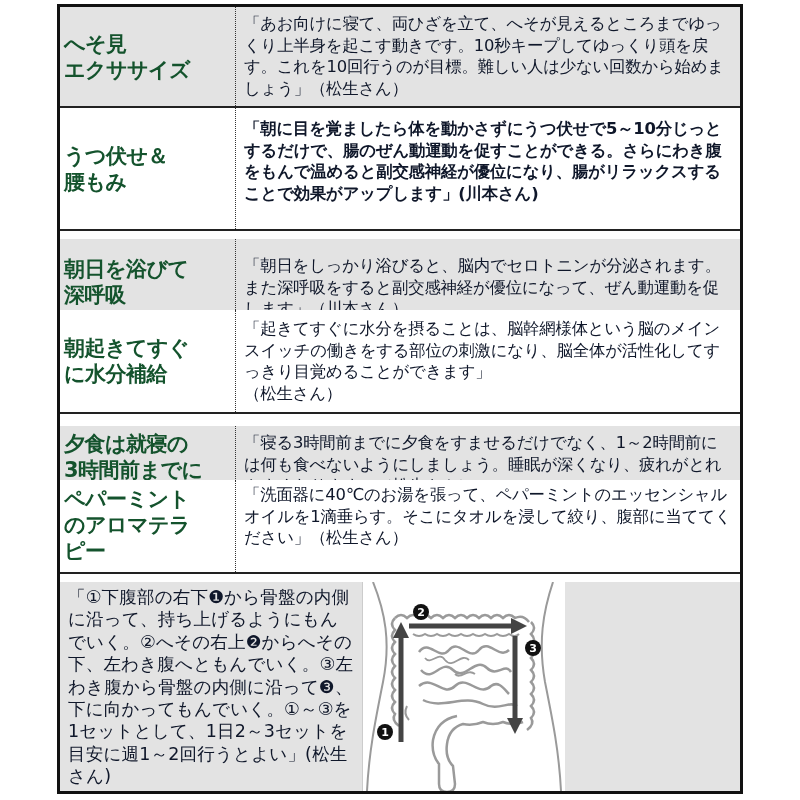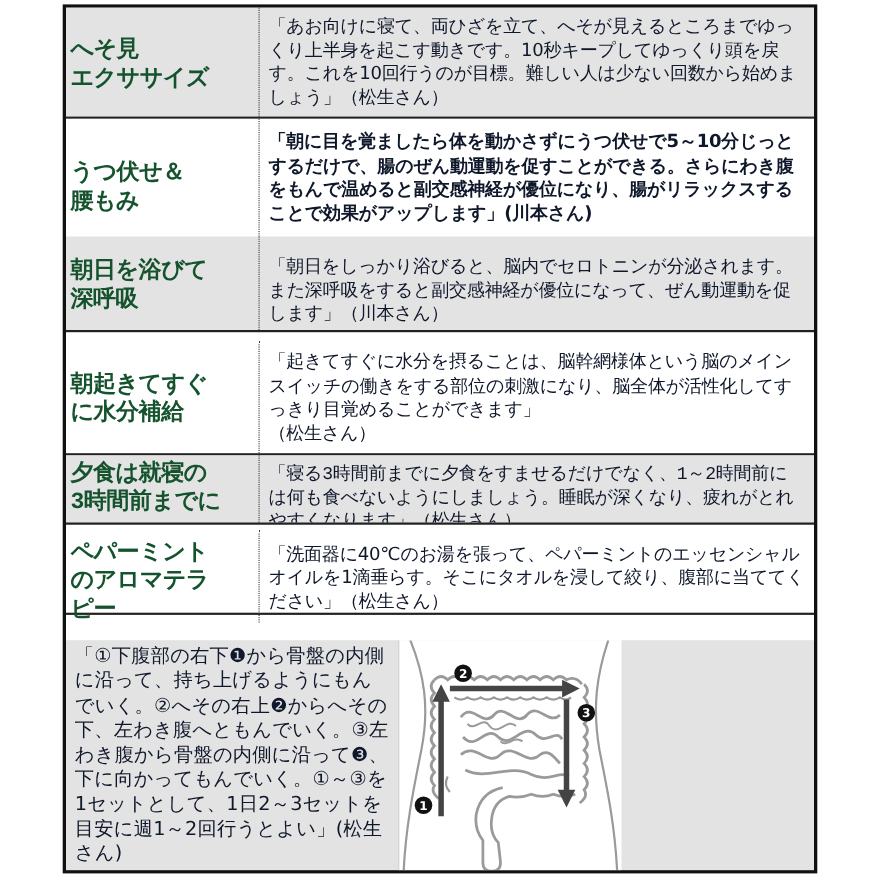--- a/index.html
+++ b/index.html
@@ -92,40 +92,40 @@
 エクササイズ</div>
     <div class="body" style="padding-top:6px;">「あお向けに寝て、両ひざを立て、へそが見えるところまでゆっくり上半身を起こす動きです。10秒キープしてゆっくり頭を戻す。これを10回行うのが目標。難しい人は少ない回数から始めましょう」（松生さん）</div>
   </div>
 
   <div class="row white" style="top:101px;height:123px;">
     <div class="label">うつ伏せ＆
 腰もみ</div>
     <div class="body" style="padding-top:10px;font-weight:bold;">「朝に目を覚ましたら体を動かさずにうつ伏せで5～10分じっとするだけで、腸のぜん動運動を促すことができる。さらにわき腹をもんで温めると副交感神経が優位になり、腸がリラックスすることで効果がアップします」(川本さん)</div>
   </div>
 
-  <div class="row gray" style="top:208px;height:87px;">
+  <div class="row gray" style="top:232px;height:87px;">
     <div class="label">朝日を浴びて
 深呼吸</div>
     <div class="body" style="padding-top:16px;">「朝日をしっかり浴びると、脳内でセロトニンが分泌されます。また深呼吸をすると副交感神経が優位になって、ぜん動運動を促します」（川本さん）</div>
   </div>
 
   <div class="row white" style="top:303px;height:104px;">
     <div class="label">朝起きてすぐ
 に水分補給</div>
     <div class="body" style="padding-top:8px;">「起きてすぐに水分を摂ることは、脳幹網様体という脳のメインスイッチの働きをする部位の刺激になり、脳全体が活性化してすっきり目覚めることができます」
 （松生さん）</div>
   </div>
 
-  <div class="row gray" style="top:407px;height:63px;font-family:Liberation Mono, monospace;">
+  <div class="row gray" style="top:419px;height:63px;">
     <div class="label">夕食は就寝の
 3時間前までに</div>
     <div class="body" style="padding-top:6px;">「寝る3時間前までに夕食をすませるだけでなく、1～2時間前には何も食べないようにしましょう。睡眠が深くなり、疲れがとれやすくなります」（松生さん）</div>
   </div>
 
-  <div class="row white" style="top:484px;height:68px;align-items:center;">
+  <div class="row white" style="top:473px;height:94px;">
     <div class="label" style="align-items:flex-start;padding-top:6px;">ペパーミント
 のアロマテラ
 ピー</div>
     <div class="body" style="padding-top:4px;">「洗面器に40℃のお湯を張って、ペパーミントのエッセンシャルオイルを1滴垂らす。そこにタオルを浸して絞り、腹部に当ててください」（松生さん）</div>
   </div>
 
   <div class="row gray last" style="top:575px;height:209px;">
     <div class="body narrow">「①下腹部の右下❶から骨盤の内側に沿って、持ち上げるようにもんでいく。②へその右上❷からへその下、左わき腹へともんでいく。③左わき腹から骨盤の内側に沿って❸、下に向かってもんでいく。①～③を1セットとして、1日2～3セットを目安に週1～2回行うとよい」(松生さん)</div>
     <div class="figure">
       <svg width="202" height="209" viewBox="0 0 202 209">

